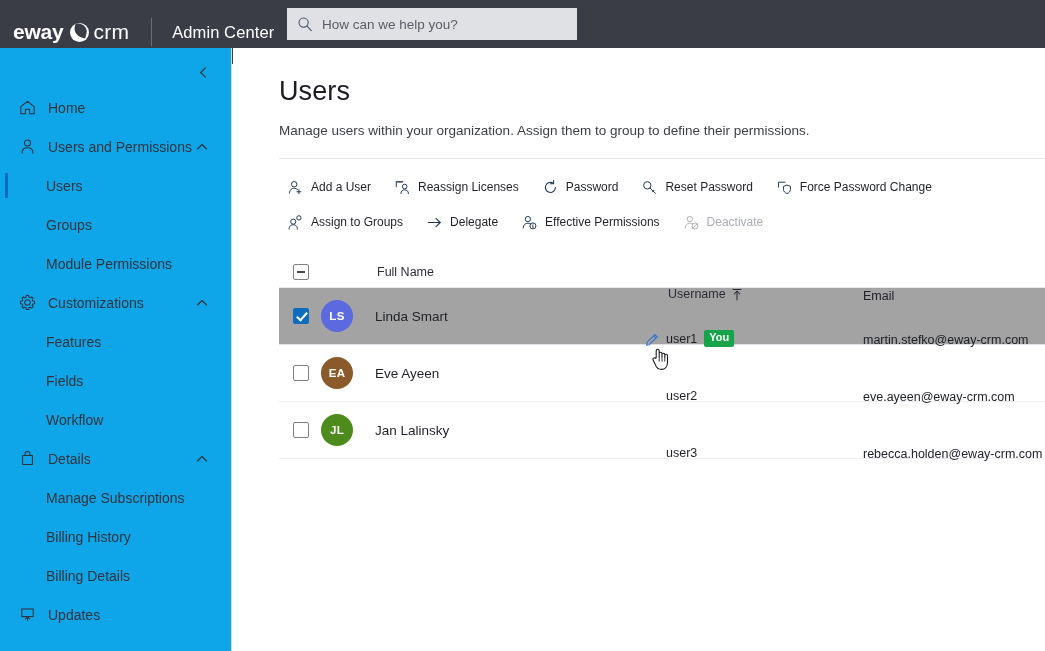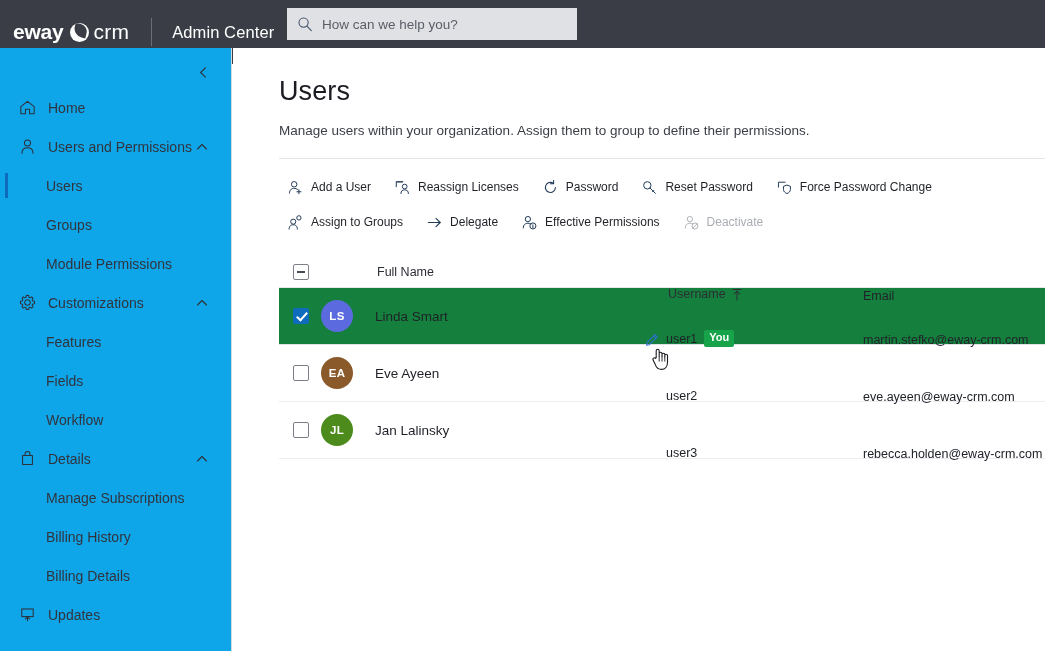--- a/index.html
+++ b/index.html
@@ -163,21 +163,21 @@
     color: #2c2e35;
     font-size: 12.5px;
   }
   .row {
     display: flex; align-items: center;
     height: 57px;
     border-bottom: 1px solid #eceef0;
     font-size: 13.5px;
     color: #1f2127;
   }
-  .row.selected { background: #15803d; border-bottom-color: #dfe3e8; }
+  .row.selected { background: #a3a3a3; border-bottom-color: #dfe3e8; }
   .c-check { width: 42px; display: flex; align-items: center; justify-content: flex-start; padding-left: 14px; }
   .c-avatar { width: 54px; display: flex; align-items: center; }
   .c-name { width: 291px; }
   .c-user { width: 197px; display: flex; align-items: center; position: relative; margin-top: 45px; }
   .c-email { flex: 1; font-size: 12.5px; color: #21232a; margin-top: 48px; }
   .thead .c-name { padding-left: 2px; }
   .thead .c-user { padding-left: 2px; }
   .thead .c-avatar { width: 54px; }
 
   .chk {

